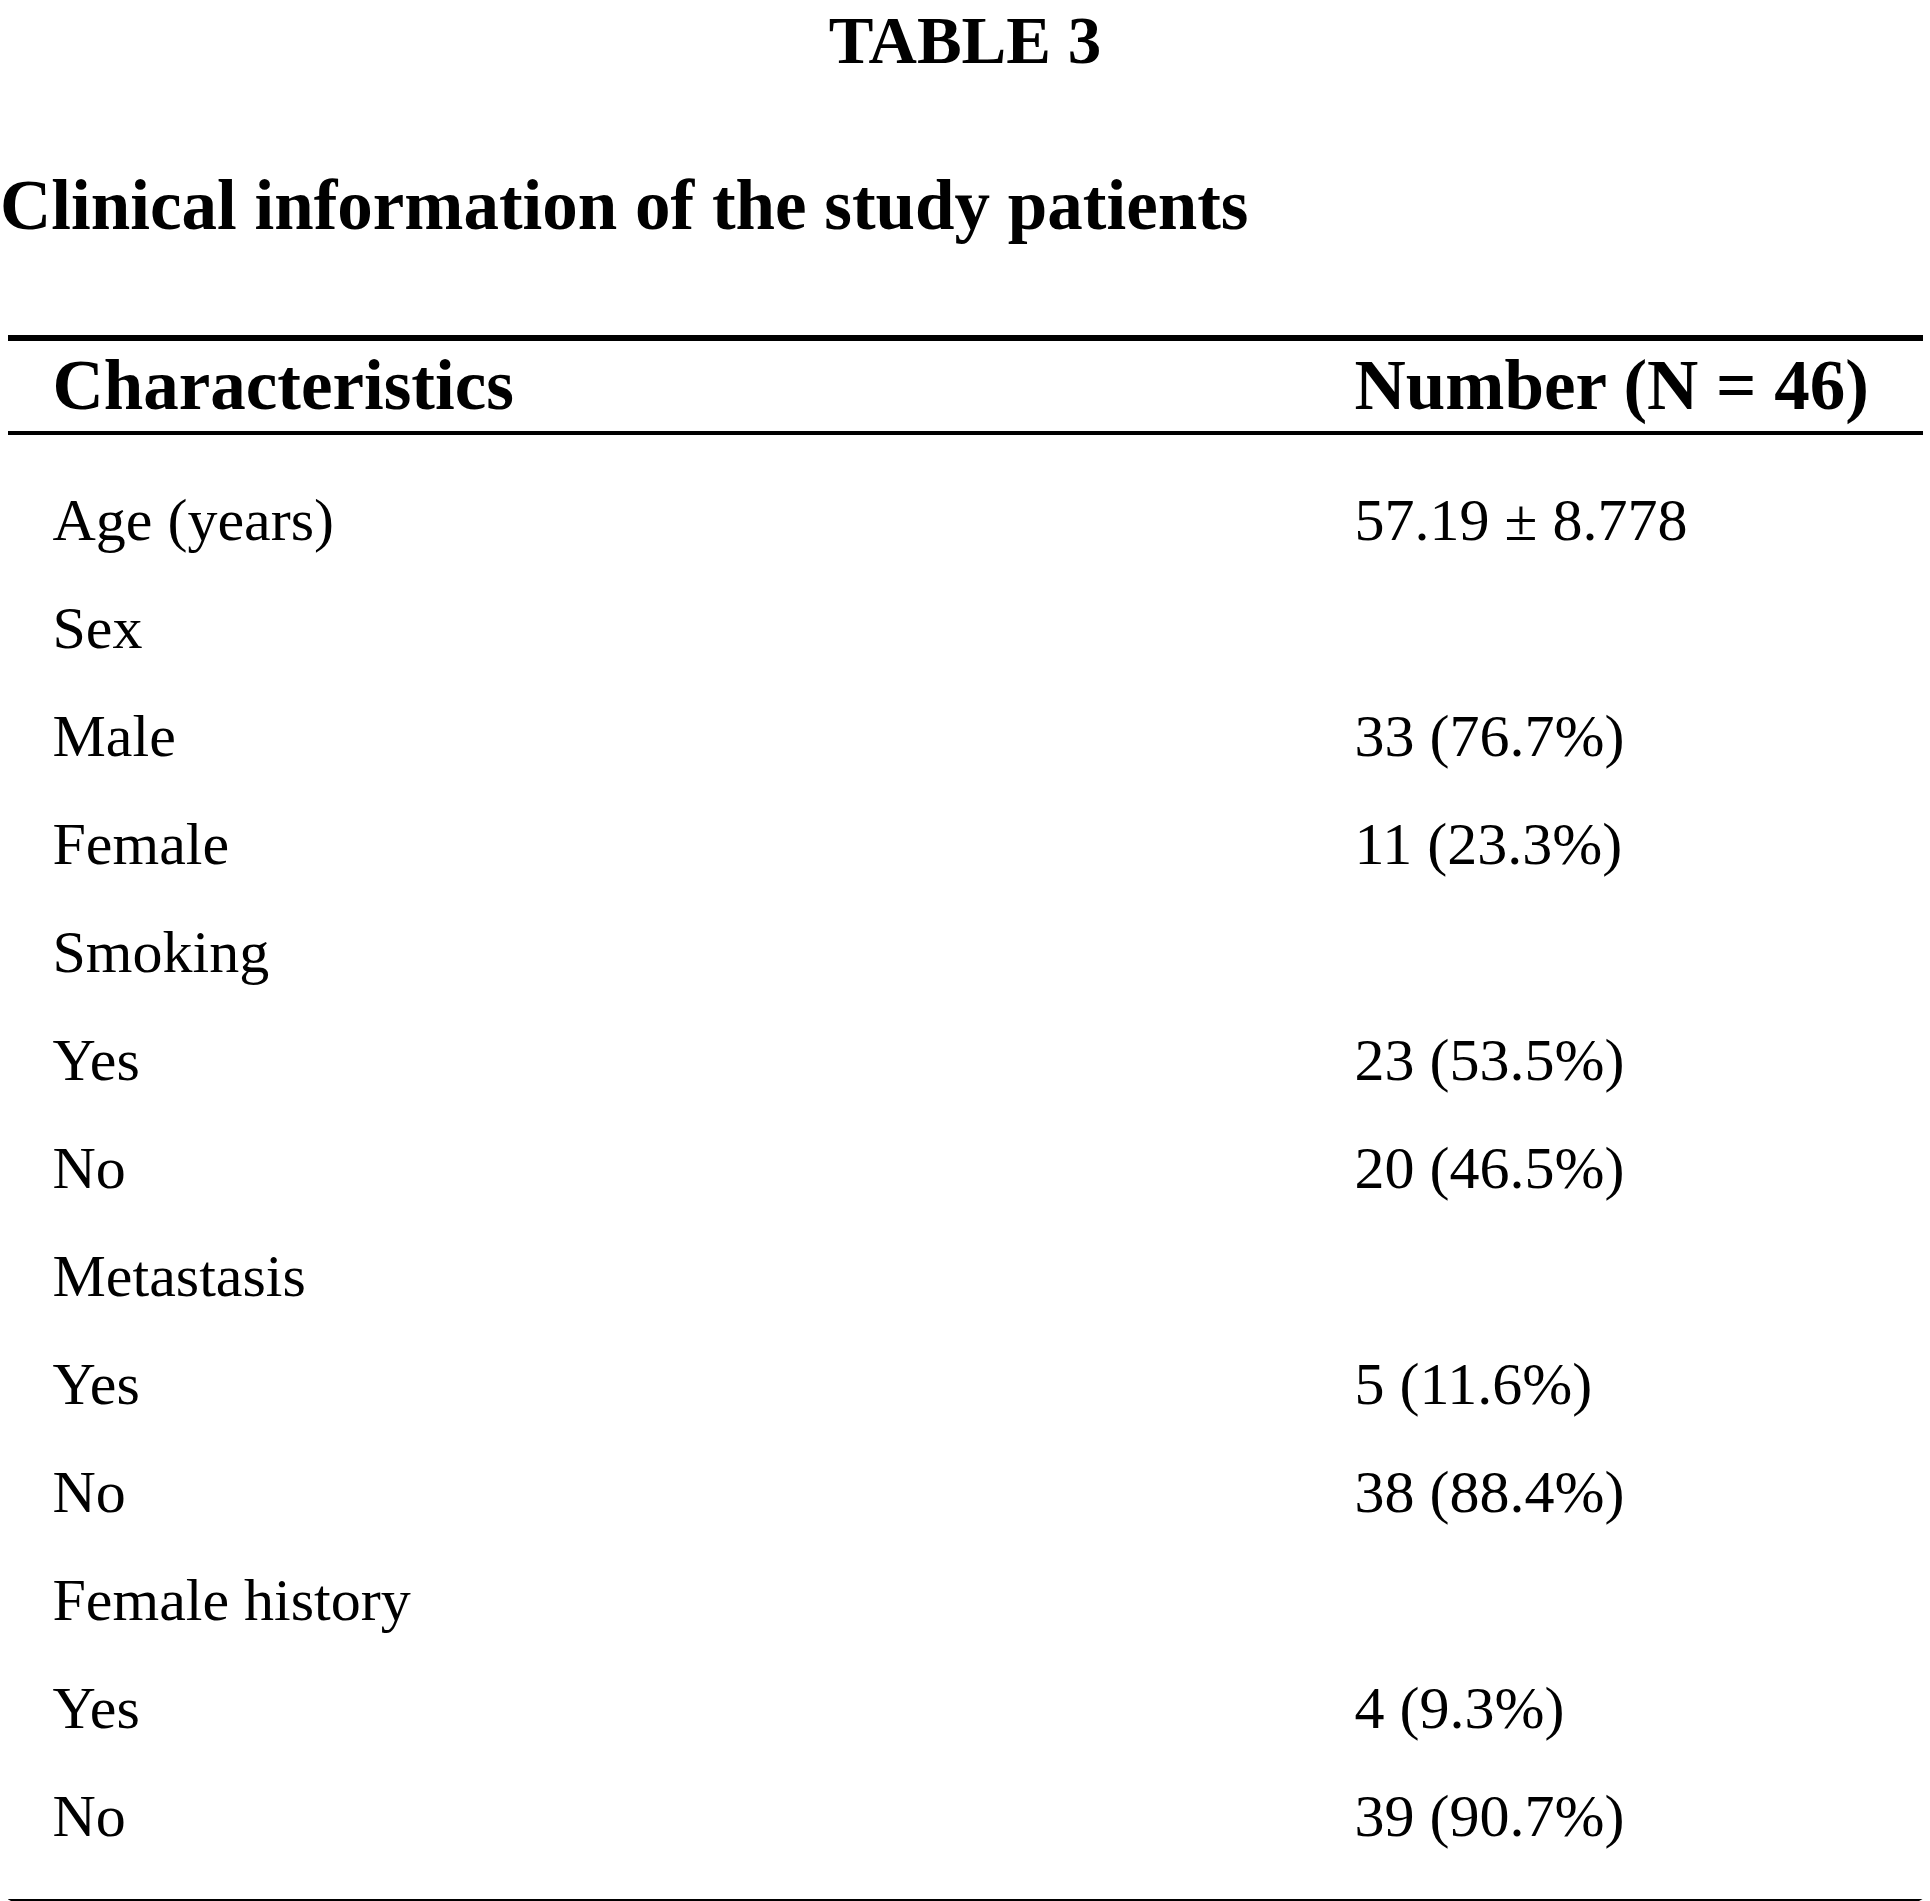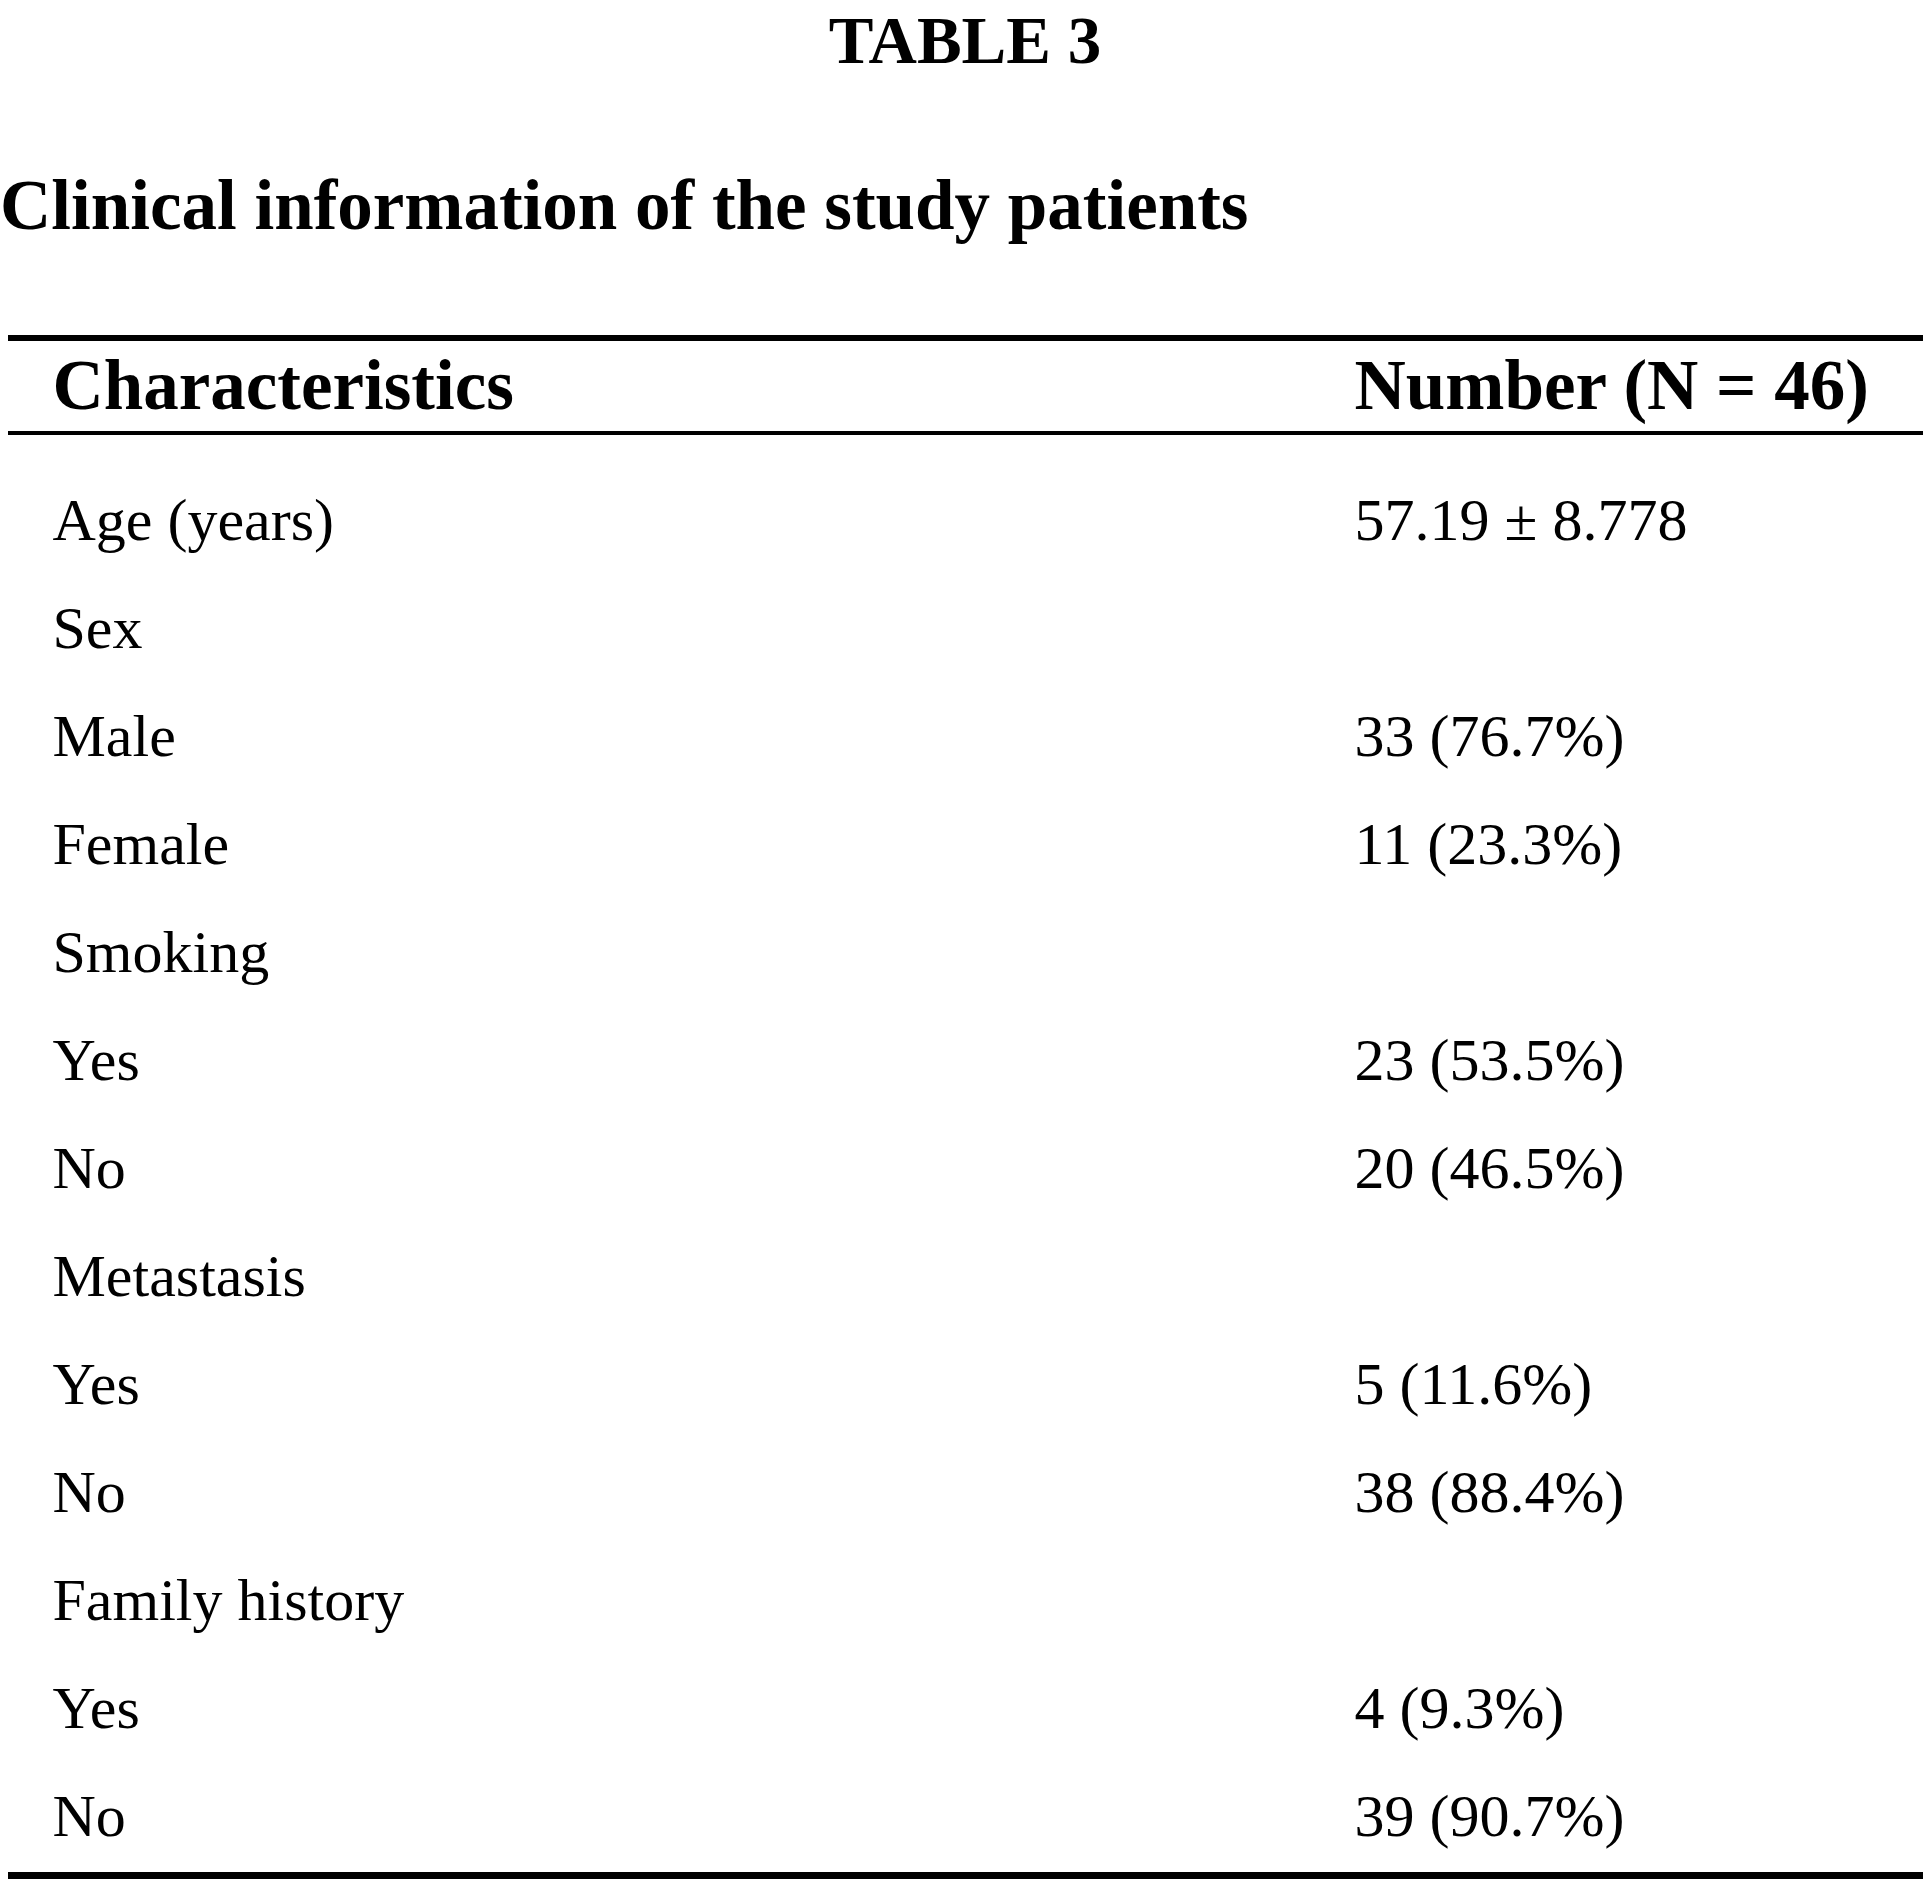--- a/index.html
+++ b/index.html
@@ -44,21 +44,21 @@
     font-weight: 400;
   }
   .header-row, .row {
     display: grid;
     grid-template-columns: 1302px 1fr;
     align-items: center;
     padding-left: 45px;
   }
   .tbody {
     padding-top: 32px;
-    padding-bottom: 1px;
+    padding-bottom: 28px;
   }
   .cell { white-space: nowrap; }
 </style>
 </head>
 <body>
 
 <div class="canvas">
 
   <div class="title">TABLE 3</div>
 
@@ -117,21 +117,21 @@
         <div class="cell">Yes</div>
         <div class="cell">5 (11.6%)</div>
       </div>
 
       <div class="row">
         <div class="cell">No</div>
         <div class="cell">38 (88.4%)</div>
       </div>
 
       <div class="row">
-        <div class="cell">Family history</div>
+        <div class="cell">Female history</div>
         <div class="cell"></div>
       </div>
 
       <div class="row">
         <div class="cell">Yes</div>
         <div class="cell">4 (9.3%)</div>
       </div>
 
       <div class="row">
         <div class="cell">No</div>

